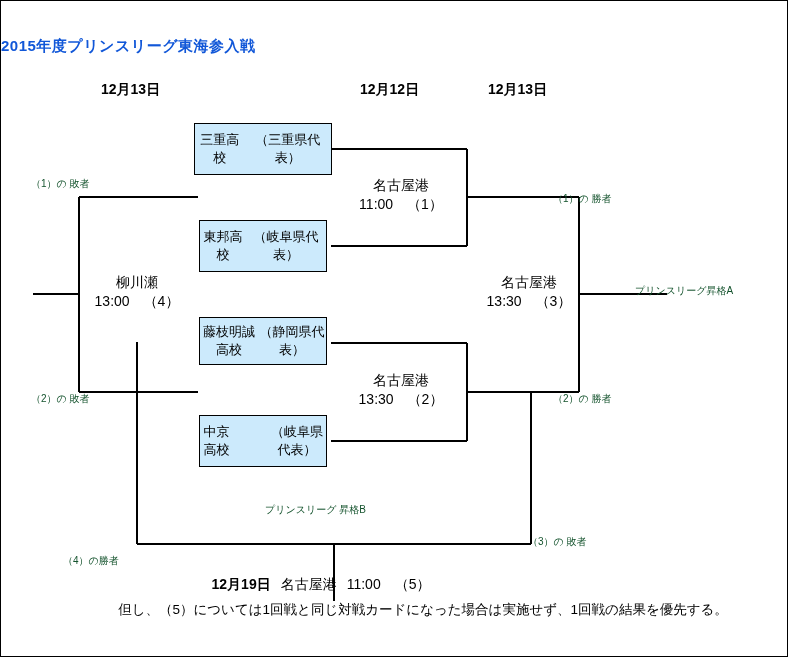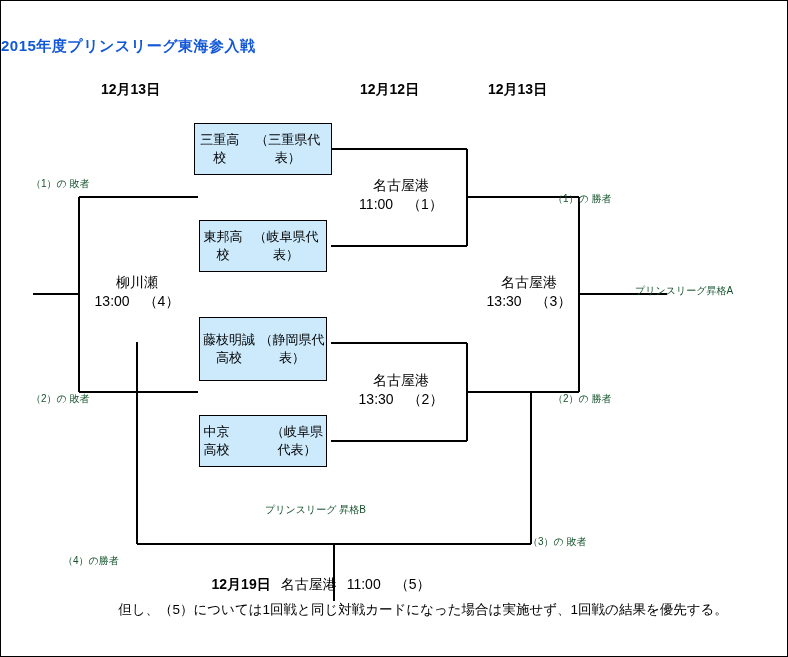--- a/index.html
+++ b/index.html
@@ -142,21 +142,21 @@
   <div class="team-box" style="left:193px; top:122px; width:138px; height:52px;">
     <span>三重高校</span>
     <span>（三重県代表）</span>
   </div>
 
   <div class="team-box" style="left:198px; top:219px; width:128px; height:52px;">
     <span>東邦高校</span>
     <span>（岐阜県代表）</span>
   </div>
 
-  <div class="team-box" style="left:198px; top:316px; width:128px; height:64px;">
+  <div class="team-box" style="left:198px; top:316px; width:128px; height:48px;">
     <span>藤枝明誠高校</span>
     <span>（静岡県代表）</span>
   </div>
 
   <div class="team-box" style="left:198px; top:414px; width:128px; height:52px;gap:35px;">
     <span>中京高校</span>
     <span>（岐阜県代表）</span>
   </div>
 
   <div class="match" style="left:336px; top:175px; width:128px;">

